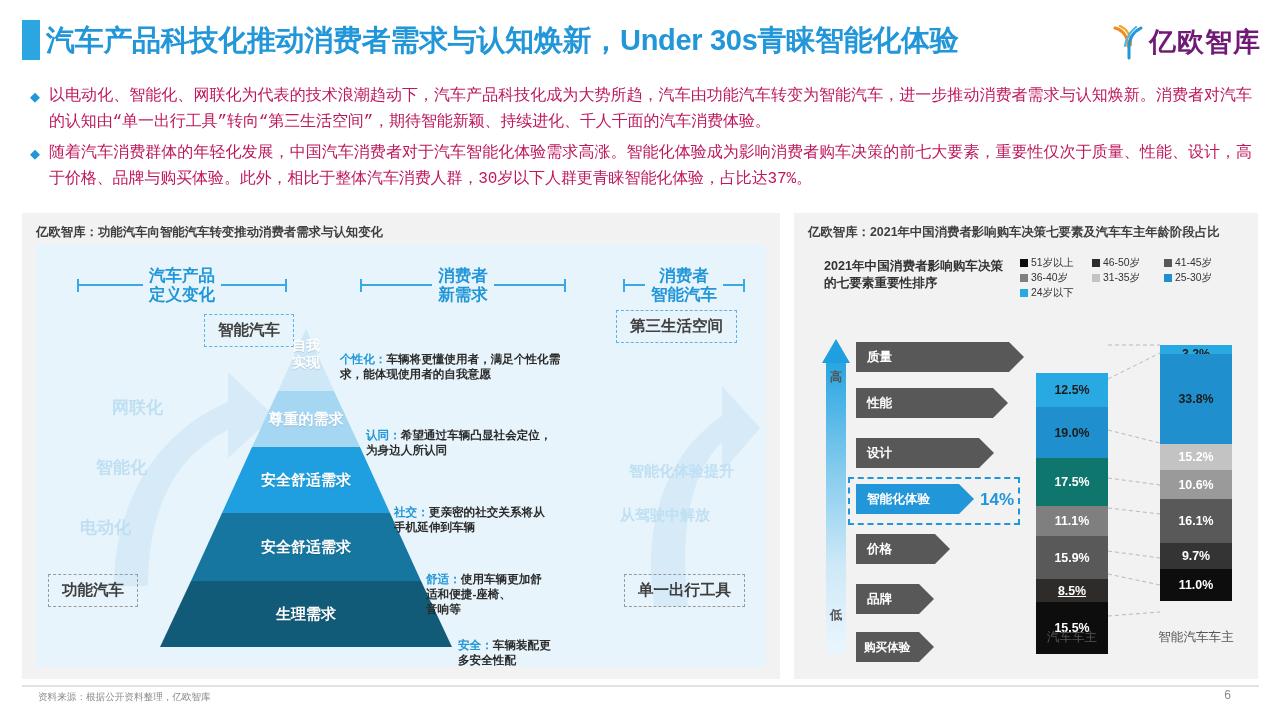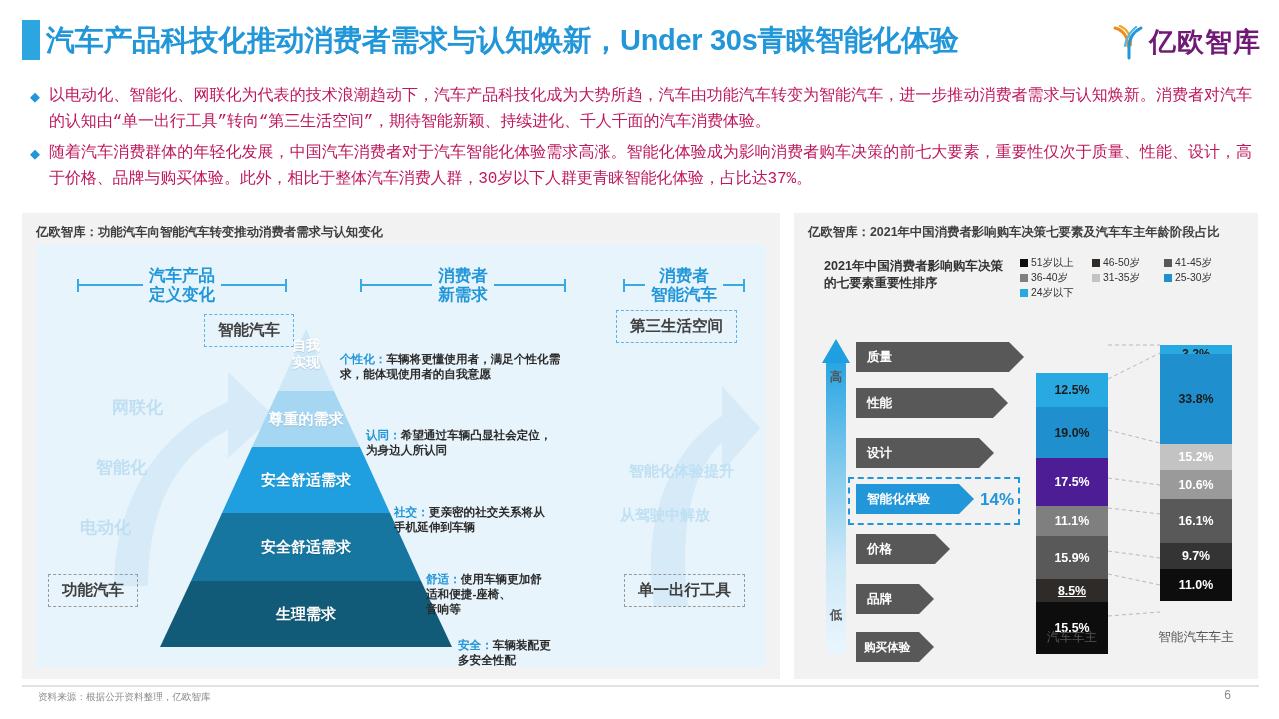--- a/index.html
+++ b/index.html
@@ -416,21 +416,21 @@
       </g>
     </svg>
 
     <div class="stack" style="left:228px;top:101px;margin-top:28px;">
       <div class="seg" style="height:34px;background:#29a9e1;">
           <span style="color:#1b1b1b;">12.5%</span>
         </div>
       <div class="seg" style="height:51px;background:#1f8fce;">
           <span style="color:#1b1b1b;">19.0%</span>
         </div>
-      <div class="seg" style="height:48px;background:#4c1d95;">
+      <div class="seg" style="height:48px;background:#0f766e;">
           <span style="color:#ffffff;">17.5%</span>
         </div>
       <div class="seg" style="height:30px;background:#7f7f7f;">
           <span style="color:#ffffff;">11.1%</span>
         </div>
       <div class="seg" style="height:43px;background:#595959;">
           <span style="color:#ffffff;">15.9%</span>
         </div>
       <div class="seg" style="height:23px;background:#2e2b28;">
           <span style="color:#ffffff;text-decoration:underline;">8.5%</span>

